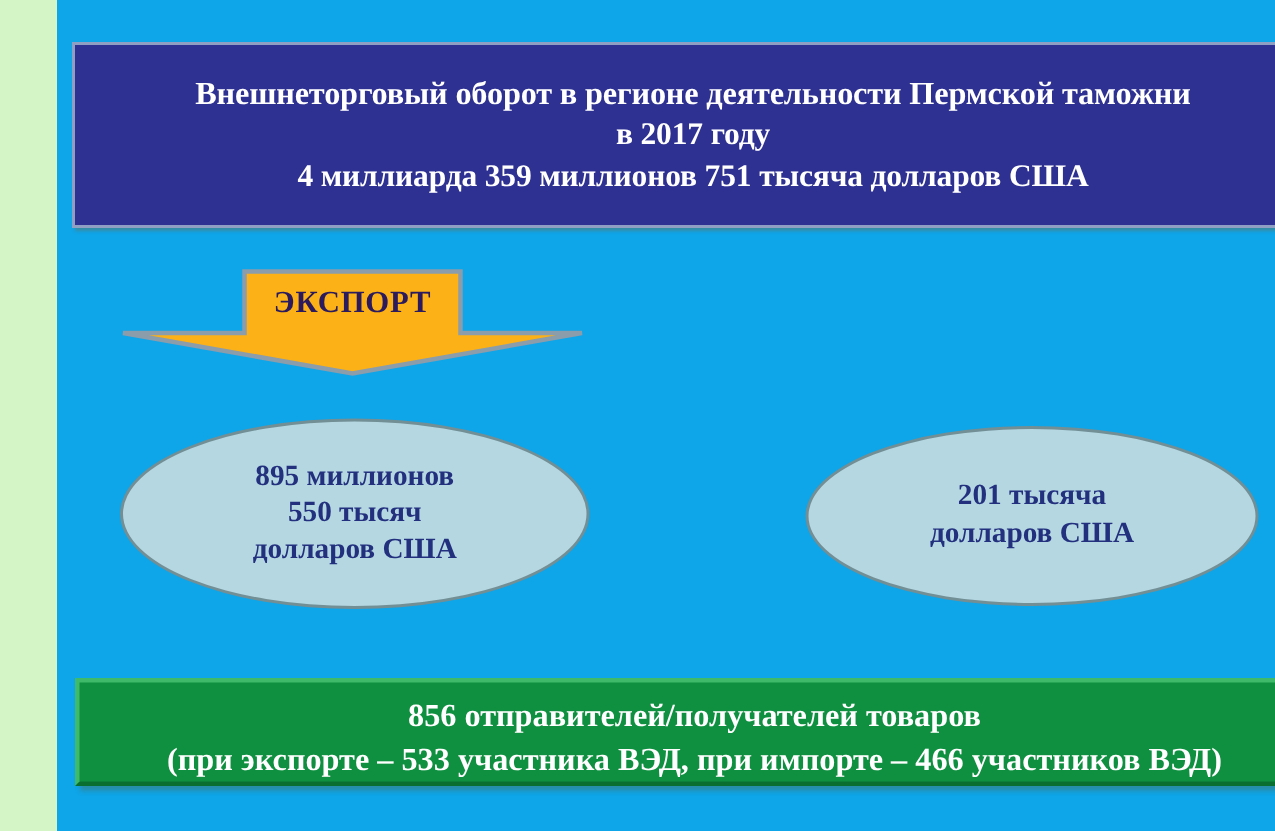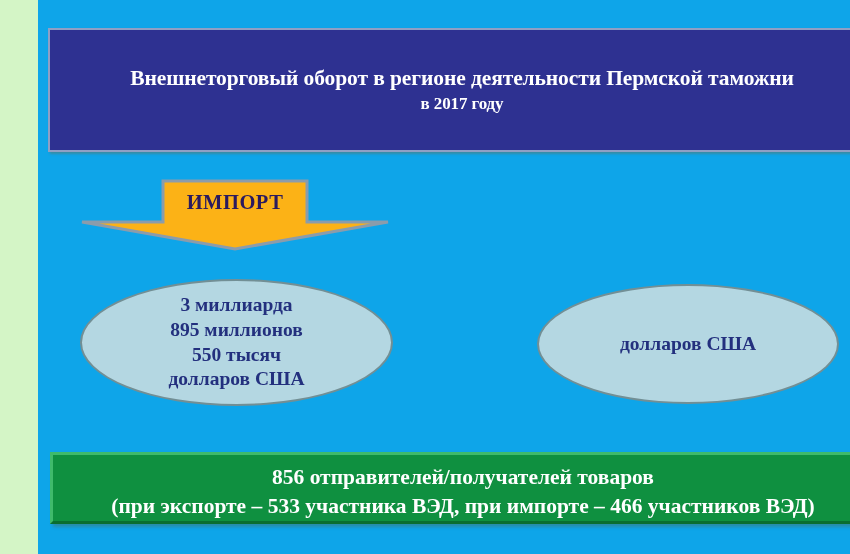--- a/index.html
+++ b/index.html
@@ -46,21 +46,21 @@
   .title-line {
     color: #ffffff;
     font-weight: bold;
     font-size: 21.5px;
     line-height: 1.33;
     text-align: center;
     white-space: nowrap;
     letter-spacing: -0.1px;
   }
   .title-line.sub {
-    font-size: 17px;
+    font-size: 21px;
   }
 
   
   .arrow-wrap {
     position: absolute;
     width: 310px;
     height: 72px;
   }
   #arrow-export { left: 42px; top: 179px; }
   #arrow-import { left: 500px; top: 179px; }
@@ -150,38 +150,39 @@
   }
 </style>
 </head>
 <body>
 
 <div id="slide">
 
   <div class="title-banner">
     <div class="title-line">Внешнеторговый оборот в регионе деятельности Пермской таможни</div>
     <div class="title-line sub">в 2017 году</div>
+    <div class="title-line sub">4 миллиарда 359 миллионов 751 тысяча  долларов США</div>
   </div>
 
   <div class="arrow-wrap" id="arrow-export">
     <svg viewBox="0 0 310 72" preserveAspectRatio="none">
       <polygon points="83,2 227,2 227,43 308,43 155,70 2,43 83,43" fill="#fcb216" stroke="#8b9cab" stroke-width="3" stroke-linejoin="miter"></polygon>
     </svg>
-    <div class="arrow-label">ИМПОРТ</div>
+    <div class="arrow-label">ЭКСПОРТ</div>
   </div>
 
 
   <div class="ellipse" id="ellipse-export">
-    <div class="ellipse-line">3 миллиарда</div>
     <div class="ellipse-line">895 миллионов</div>
     <div class="ellipse-line">550 тысяч</div>
     <div class="ellipse-line">долларов США</div>
   </div>
 
   <div class="ellipse" id="ellipse-import">
+    <div class="ellipse-line">201 тысяча</div>
     <div class="ellipse-line">долларов США</div>
   </div>
 
   <div class="footer-banner">
     <div class="footer-line">856 отправителей/получателей товаров</div>
     <div class="footer-line">(при экспорте – 533 участника ВЭД, при импорте – 466 участников ВЭД)</div>
   </div>
 
 </div>
 

